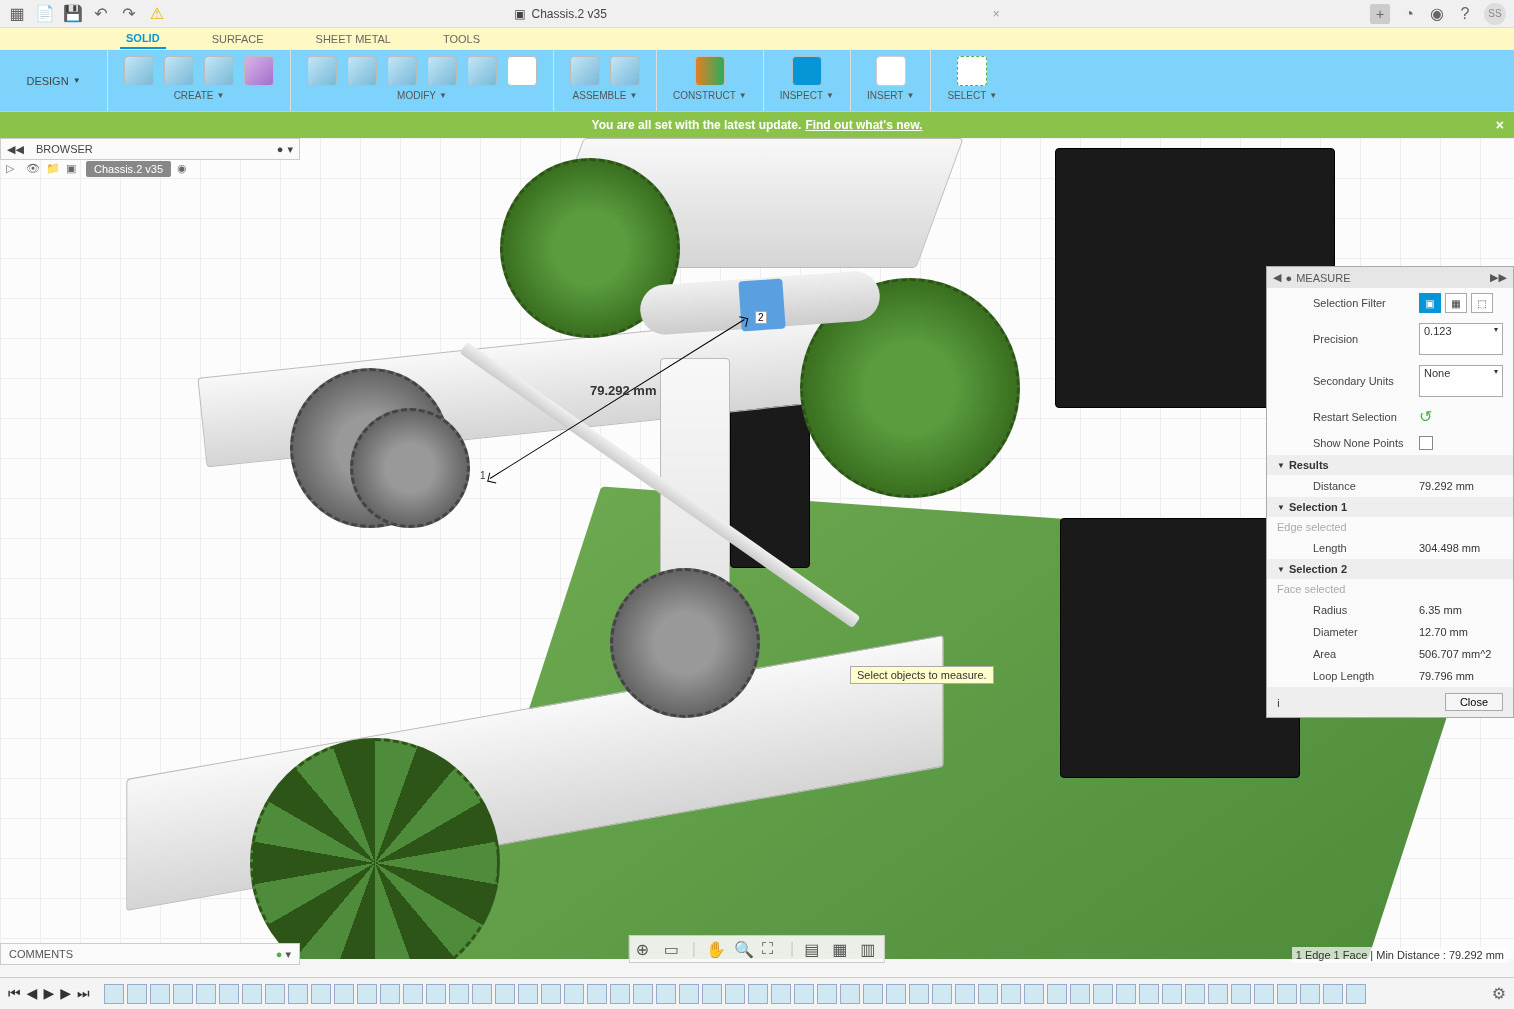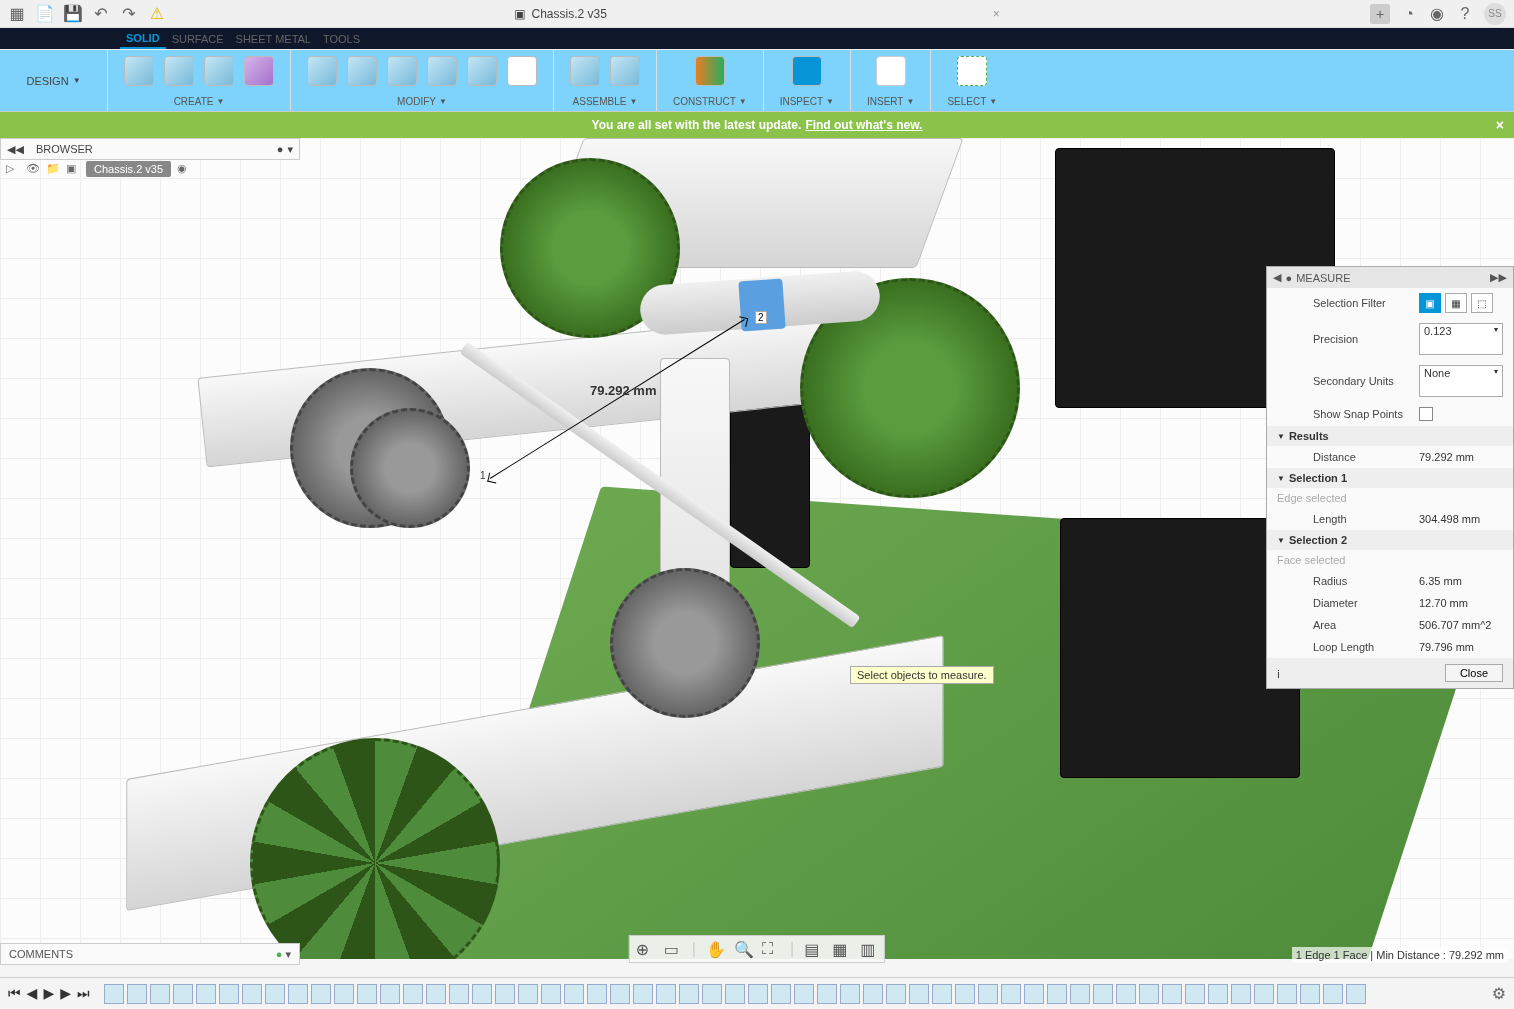--- a/index.html
+++ b/index.html
@@ -8,29 +8,29 @@
 
 .sysbar { height: 28px; background: #f0f0f0; border-bottom: 1px solid #ddd; display: flex; align-items: center; padding: 0 8px; gap: 10px; position: relative; }
 .sysbar .icon-btn { width: 18px; height: 18px; display: flex; align-items: center; justify-content: center; color: #666; cursor: pointer; }
 .sysbar .title-area { position:absolute; left:50%; transform:translateX(-50%); display: flex; align-items: center; gap: 6px; font-size: 12px; color: #444; }
 .sysbar .tab-x { color: #999; cursor: pointer; margin-left: 380px; }
 .sysbar .right-sys { margin-left: auto; display:flex; gap:10px; align-items:center; }
 .sysbar .plus-tab { background:#ccc; width:20px; height:20px; border-radius:2px; display:flex; align-items:center; justify-content:center; color:#666; font-size:14px;}
 .avatar-badge { width:22px; height:22px; border-radius:50%; background:#ddd; color:#888; font-size:10px; display:flex; align-items:center; justify-content:center;}
 
 
-.ribbon-top { height: 22px; background: #0f172a; display:flex; align-items:center; padding-left: 120px; font-size: 11px; color:#666; border-bottom:1px solid #eee;}
+.ribbon-top { height: 22px; background: #fef9c3; display:flex; align-items:center; padding-left: 120px; gap: 40px; font-size: 11px; color:#666; border-bottom:1px solid #eee;}
 .ribbon-top .tab { cursor:pointer; padding: 3px 6px; }
 .ribbon-top .tab.active { color:#0696d7; border-bottom: 2px solid #0696d7; font-weight:bold;}
 
 .ribbon { height: 62px; background: #7dd3fc; border-bottom:1px solid #ccc; display:flex; align-items:stretch;}
 .ribbon .design-btn { width:108px; border-right:1px solid #ddd; display:flex; align-items:center; justify-content:center; font-size:11px; color:#444; gap:4px; cursor:pointer;}
 .ribbon .group { padding: 2px 16px; border-right:1px solid #ddd; display:flex; flex-direction:column; align-items:center; justify-content: space-between; }
 .ribbon .group .icons { display:flex; gap:10px; align-items:center; margin-top:4px;}
-.ribbon .group .label { font-size:10px; color:#555; display:flex; align-items:center; gap:3px; margin-bottom:2px;}
+.ribbon .group .label { font-size:10px; color:#555; display:flex; align-items:center; gap:3px; margin-bottom:8px;}
 .rib-icon { width:30px; height:30px; background: linear-gradient(135deg,#c4e6f5,#78b9d9); border-radius:4px; border:1px solid #bbb; cursor:pointer; position:relative; }
 .rib-icon.purple { background: linear-gradient(135deg,#d4b5e8,#a56fcc);}
 .rib-icon.inspect { background:#0696d7;}
 
 
 .banner { height:26px; background:#8bc34a; color:#fff; display:flex; align-items:center; justify-content:center; font-size:12px; font-weight:bold; position:relative;}
 .banner a { color:#fff; text-decoration:underline; margin-left:4px;}
 .banner .close-banner { position:absolute; right:10px; cursor:pointer; font-size:14px;}
 
 
@@ -289,21 +289,25 @@
   </div>
   <div class="row">
     <span class="lbl">Precision</span>
     <div class="dropdown"><span>0.123</span> <span style="float:right;" class="caret">▾</span></div>
   </div>
   <div class="row">
     <span class="lbl">Secondary Units</span>
     <div class="dropdown"><span>None</span> <span style="float:right;" class="caret">▾</span></div>
   </div>
   <div class="row">
-    <span class="lbl">Show Snap Points</span>
+    <span class="lbl">Restart Selection</span>
+    <span class="restart-ico">↺</span>
+  </div>
+  <div class="row">
+    <span class="lbl">Show None Points</span>
     <div class="checkbox"></div>
   </div>
   <div class="section-hdr">
       <span class="caret">▼</span>
       <span>Results</span>
     </div>
   <div class="row">
       <span class="lbl">Distance</span>
       <span class="val">79.292 mm</span>
     </div>

